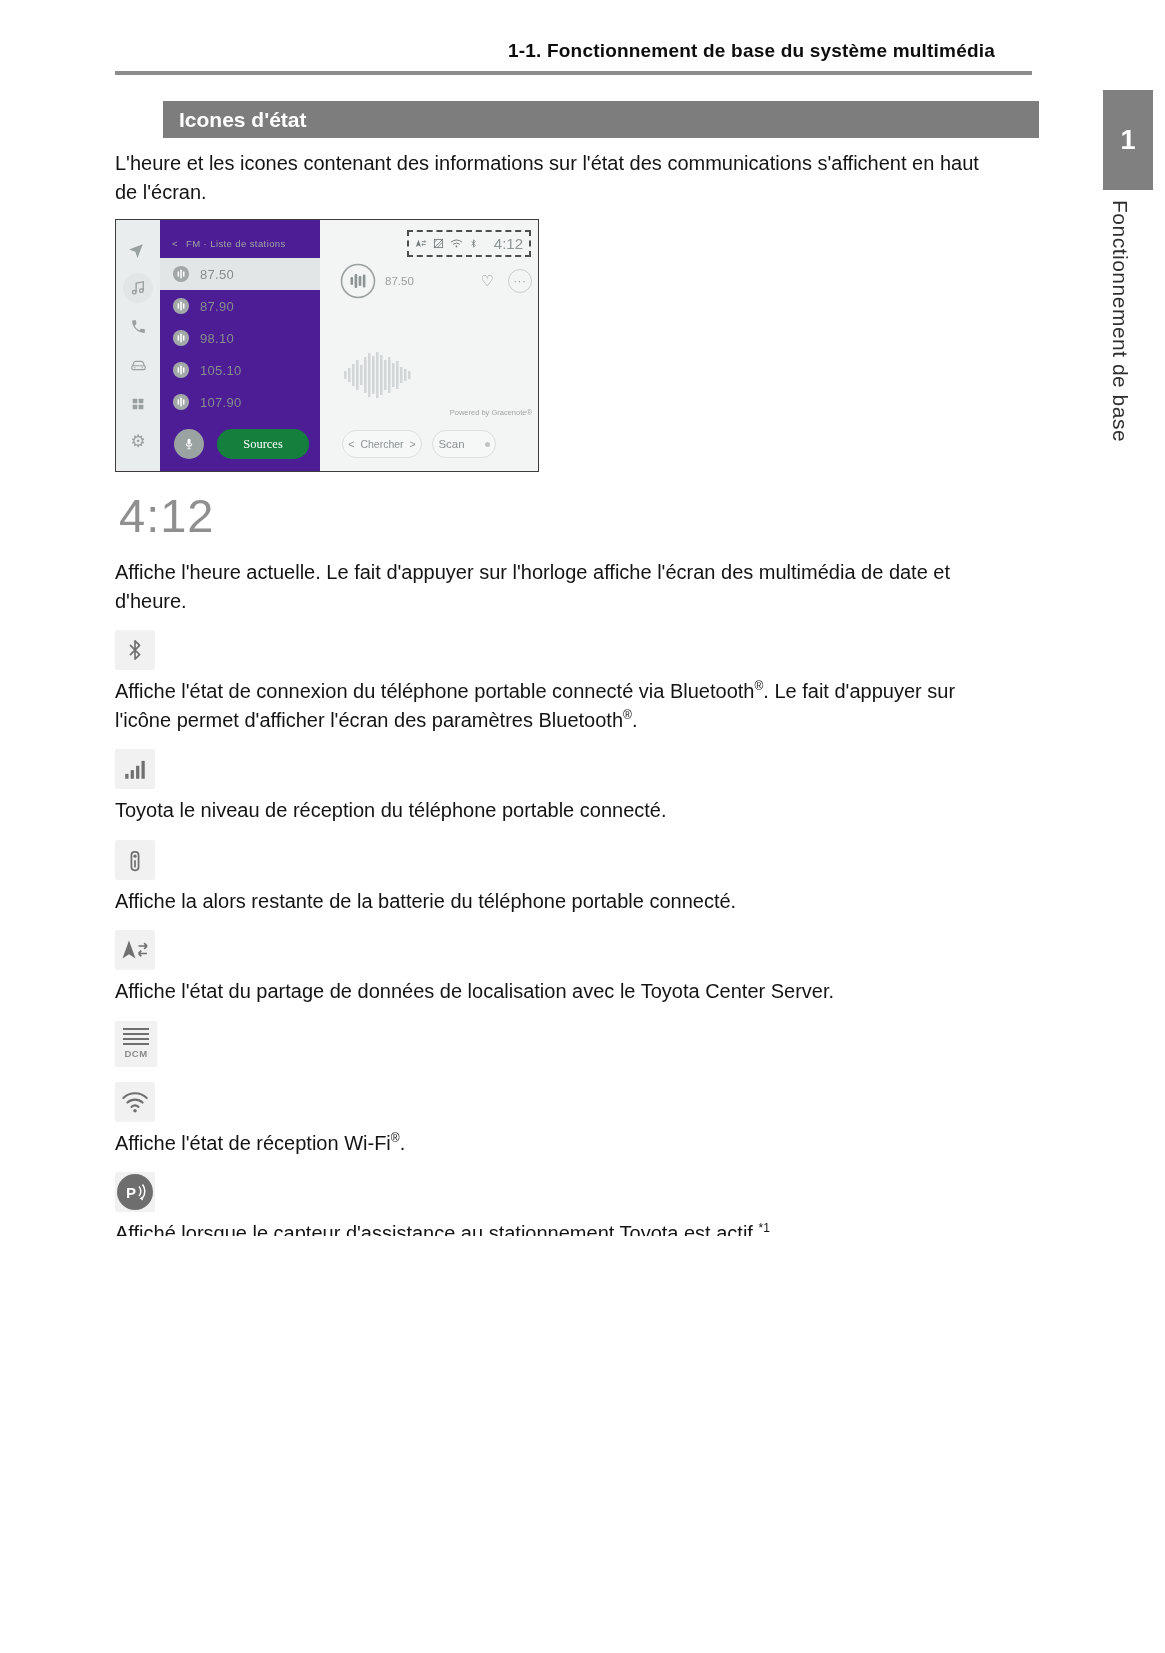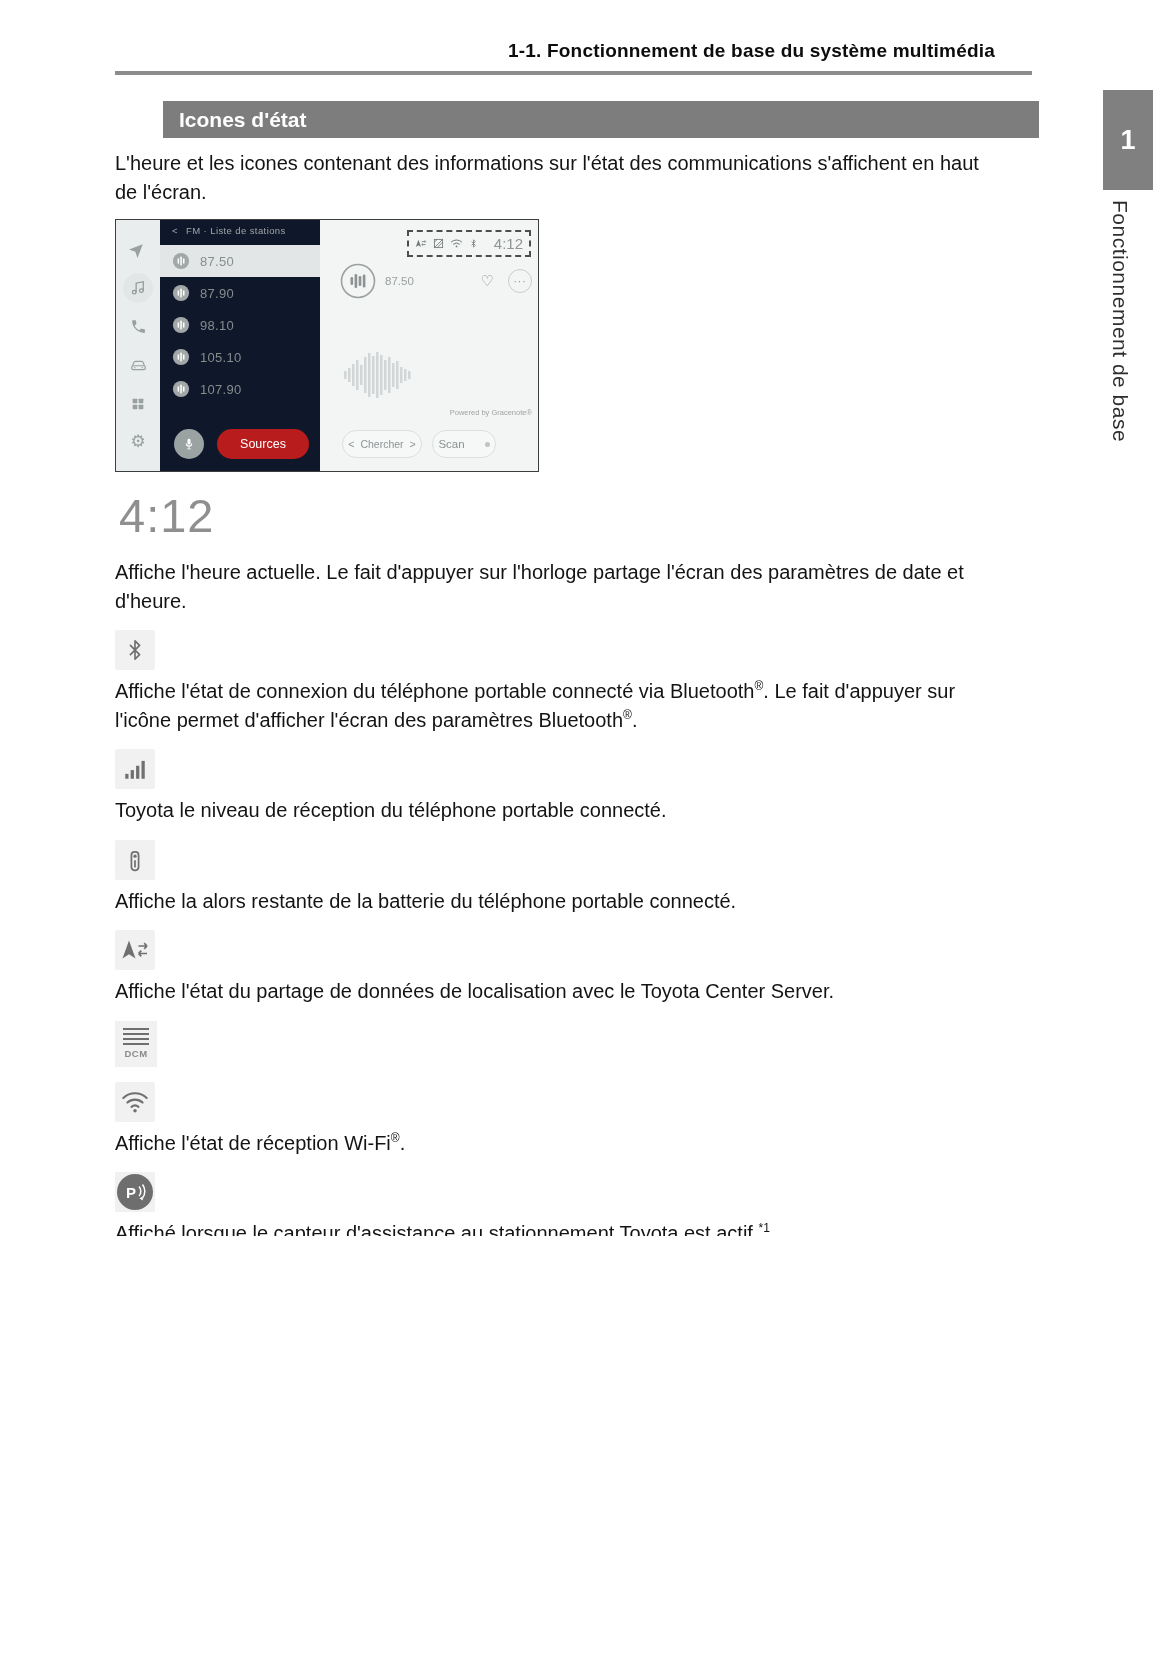--- a/index.html
+++ b/index.html
@@ -17,21 +17,21 @@
 
   
   .shot { position:relative; margin-top:13px; width:424px; height:253px; border:1px solid #3d3d3d;
           background:#f3f4f4; display:flex; overflow:hidden; }
   .shot-sidebar { width:44px; background:#eaeded; display:flex; flex-direction:column; align-items:center;
                   padding-top:20px; gap:21px; flex:none; }
   .shot-sidebar svg { display:block; }
   .sb-hl { width:30px; height:30px; margin:-6px 0; border-radius:50%; background:#e2e6e6; display:flex; align-items:center; justify-content:center; }
   .gear-glyph { font-size:17px; color:#98a0a0; line-height:1; font-family:"DejaVu Sans", sans-serif; }
 
-  .shot-list { width:160px; flex:none; padding-top:5px; background:#0f172a; }
+  .shot-list { width:160px; flex:none; padding-top:18px; background:#4c1d95; }
   .shot-list-header { font-size:9.5px; color:#a0a6a6; padding-left:12px; letter-spacing:0.4px; white-space:nowrap; }
   .shot-list-header .chev { margin-right:5px; }
   .station-rows { margin-top:9px; }
   .station-row { height:32px; display:flex; align-items:center; padding-left:12px; gap:10px; }
   .station-row.active { background:#e3e6e6; }
   .st-icon { width:18px; height:18px; flex:none; }
   .station-label { font-size:13px; color:#868d8d; letter-spacing:0.3px; }
 
   .shot-main { position:relative; flex:1; }
   .status-box { position:absolute; top:10px; right:7px; width:124px; height:27px; border:2px dashed #4d4d4d;
@@ -45,22 +45,22 @@
   .np-heart { margin-left:auto; font-size:15px; color:#8d9494; margin-right:14px; font-family:"DejaVu Sans", sans-serif; }
   .np-more { width:24px; height:24px; border:1px solid #c9cdcd; border-radius:50%; display:flex; align-items:center;
              justify-content:center; font-size:10px; color:#8d9494; letter-spacing:1px; }
 
   .waveform { position:absolute; left:22px; top:132px; }
   .credit { position:absolute; right:6px; top:188px; font-size:7.5px; color:#a3a3a3; }
 
   .shot-btn-row { position:absolute; left:0; right:0; bottom:12px; height:30px; }
   .mic-btn { position:absolute; left:-146px; width:30px; height:30px; border-radius:50%; background:#9aa2a2;
              display:flex; align-items:center; justify-content:center; }
-  .sources-btn { position:absolute; left:-103px; width:92px; height:30px; border-radius:15px; background:#b91c1c;
-                 color:#fff; font-size:12.5px; display:flex; align-items:center; justify-content:center; }
+  .sources-btn { position:absolute; left:-103px; width:92px; height:30px; border-radius:15px; background:#15803d;
+                 color:#fff; font-size:12.5px; display:flex; align-items:center; justify-content:center;font-family:Liberation Serif, serif; }
   .search-btn { position:absolute; left:22px; width:80px; height:28px; top:1px; border:1px solid #dcdfdf; border-radius:14px;
                 background:#f6f7f7; color:#8d9393; font-size:10.5px; display:flex; align-items:center; justify-content:center; gap:6px; }
   .scan-btn { position:absolute; left:112px; width:64px; height:28px; top:1px; border:1px solid #dcdfdf; border-radius:14px;
               background:#f6f7f7; color:#8d9393; font-size:11.5px; display:flex; align-items:center; justify-content:center; gap:20px; }
   .scan-dot { width:5px; height:5px; border-radius:50%; background:#c0c4c4; }
 
   
   .big-time { margin:16px 0 0 4px; font-size:47px; color:#8f8f8f; letter-spacing:1px; }
   .entry { margin-top:15px; }
   .entry p { margin:7px 0 0; font-size:20px; line-height:28.5px; width:875px; }
@@ -275,21 +275,21 @@
           <span class="scan-btn">
             <span>Scan</span>
             <span class="scan-dot"></span>
           </span>
         </div>
       </div>
     </div>
 
     <div class="big-time">4:12</div>
     <div class="entry">
-      <p>Affiche l'heure actuelle. Le fait d'appuyer sur l'horloge partage l'écran des paramètres de date et d'heure.</p>
+      <p>Affiche l'heure actuelle. Le fait d'appuyer sur l'horloge affiche l'écran des multimédia de date et d'heure.</p>
     </div>
 
     <div class="entry">
       <span class="eicon">
         <svg width="22" height="26" viewBox="0 0 24 24" fill="none" stroke="#707070" stroke-width="1.8" stroke-linejoin="round" stroke-linecap="round">
             <path d="M7 7l10 10-5 5V2l5 5L7 17"></path>
           </svg>
       </span>
       <p>Affiche l'état de connexion du téléphone portable connecté via Bluetooth<sup class="reg">®</sup>. Le fait d'appuyer sur l'icône permet d'afficher l'écran des paramètres Bluetooth<sup class="reg">®</sup>.</p>
     </div>

